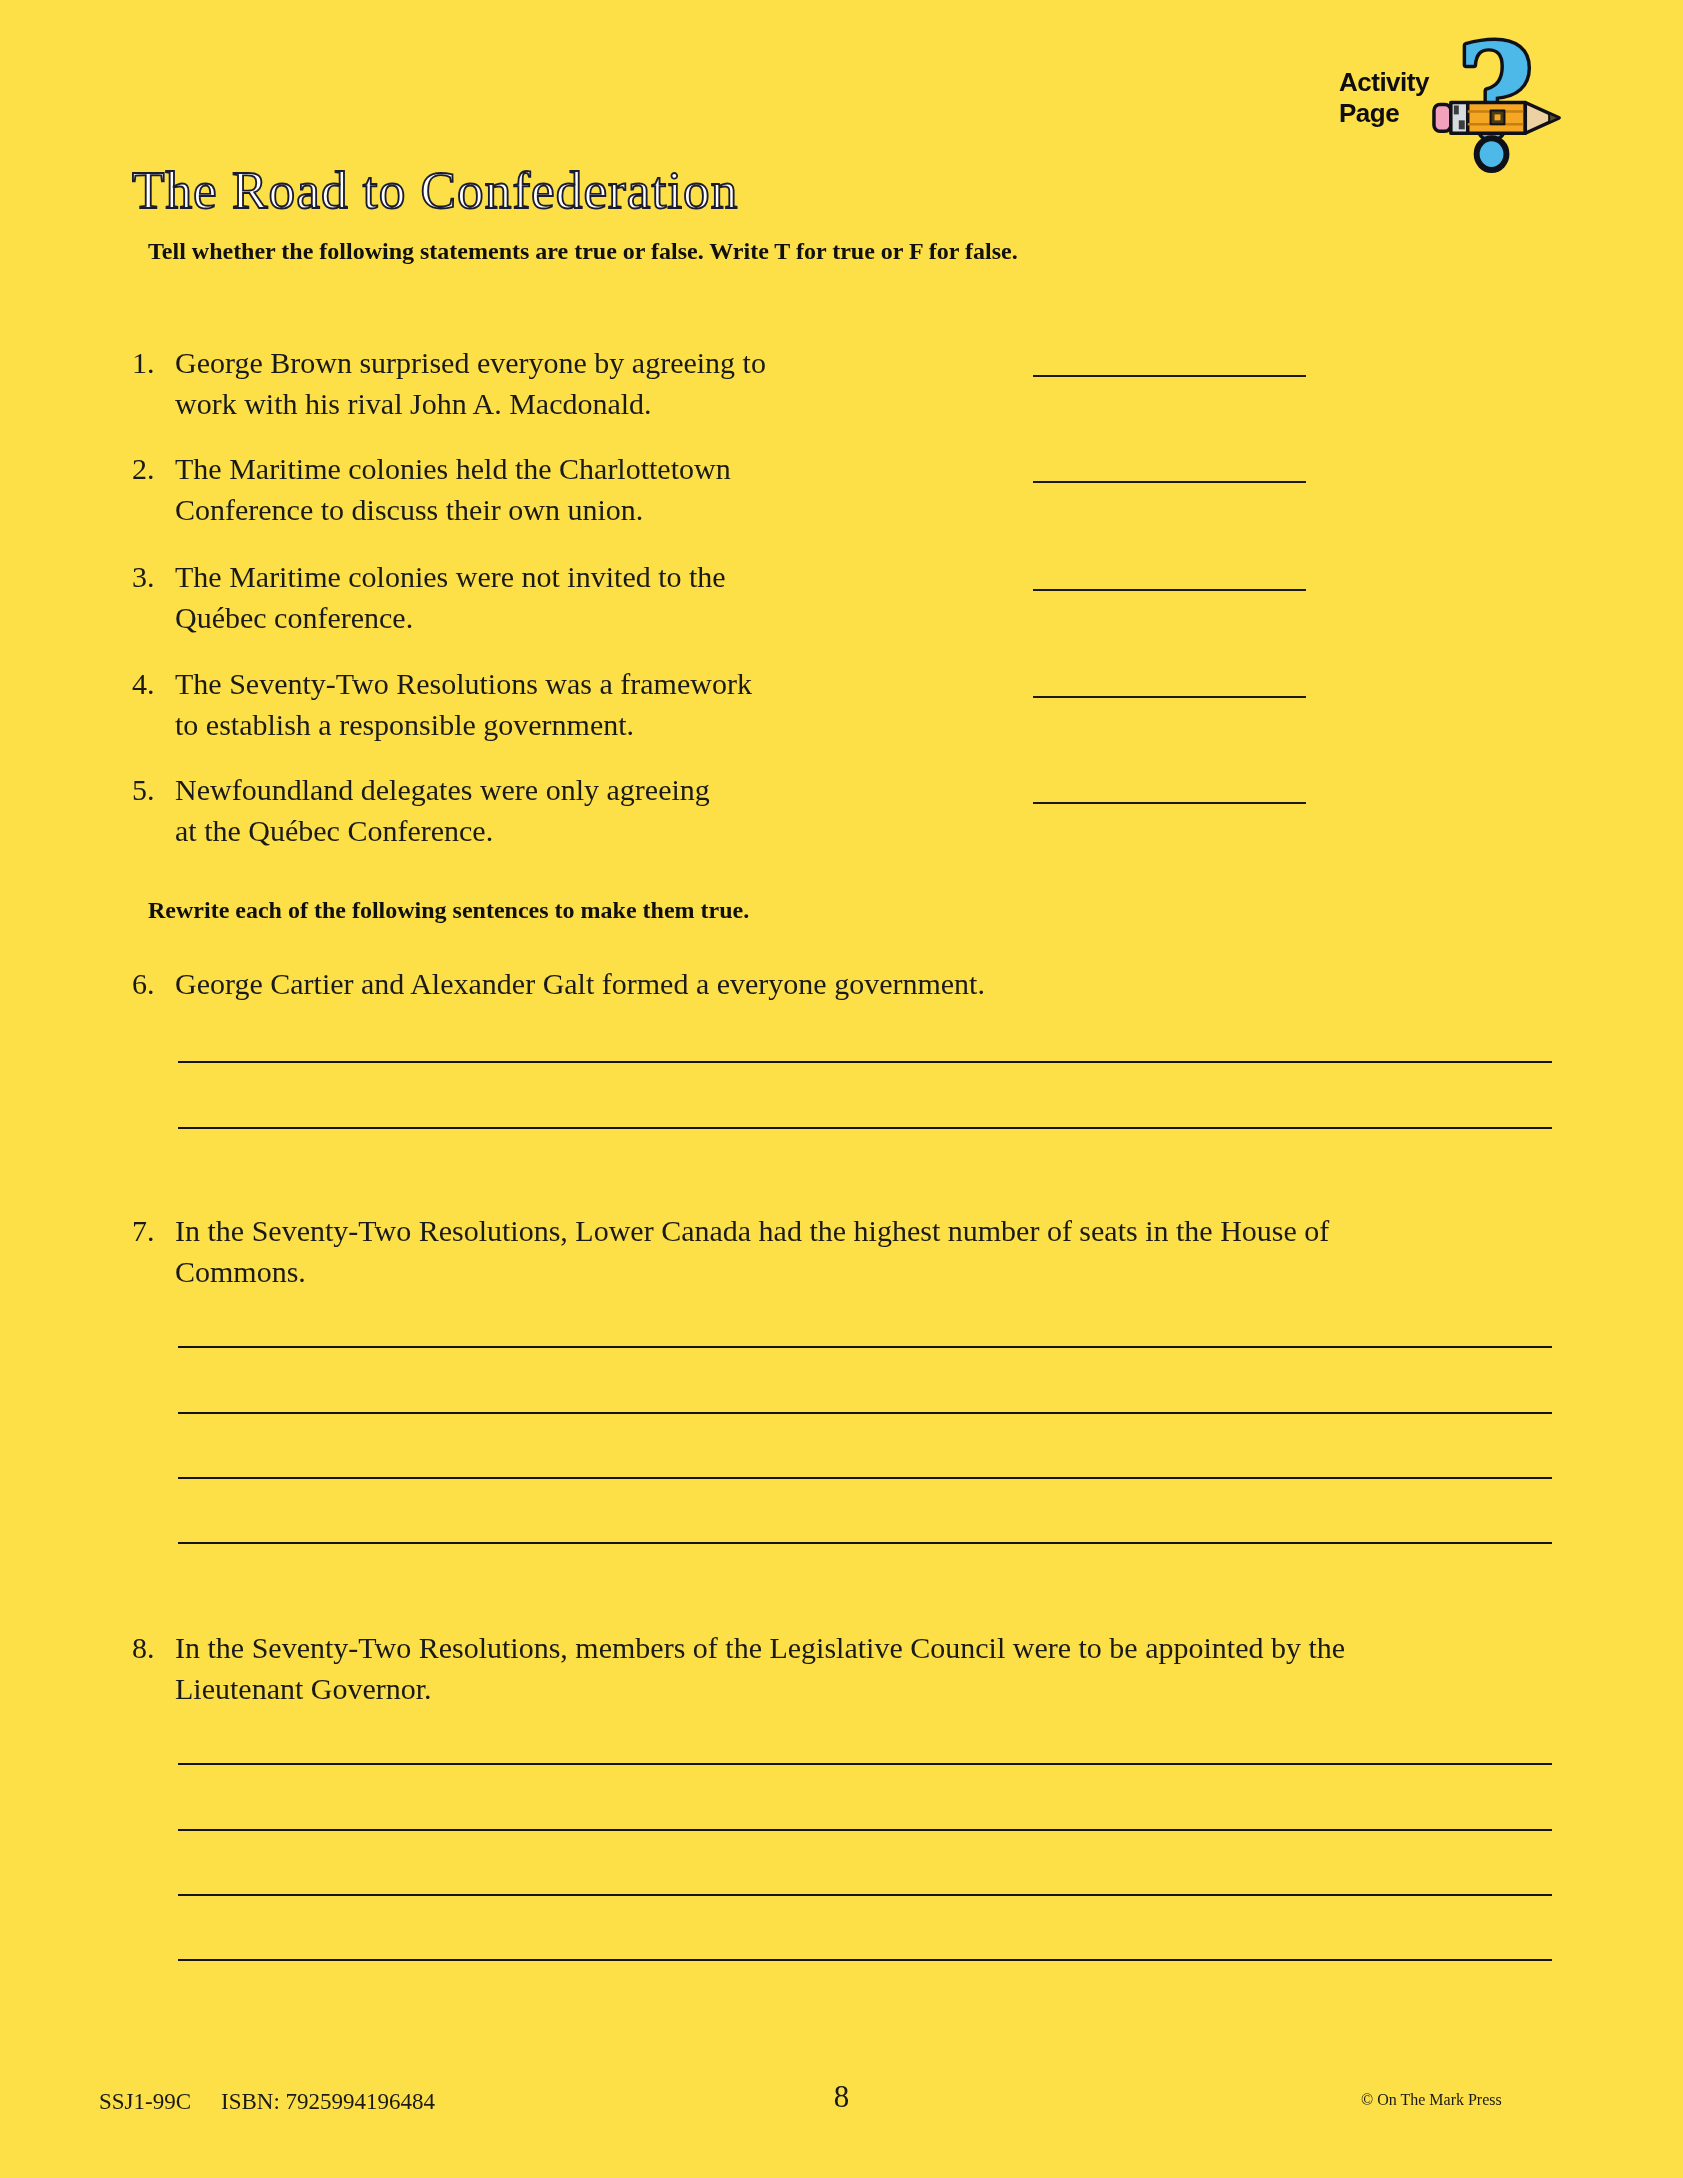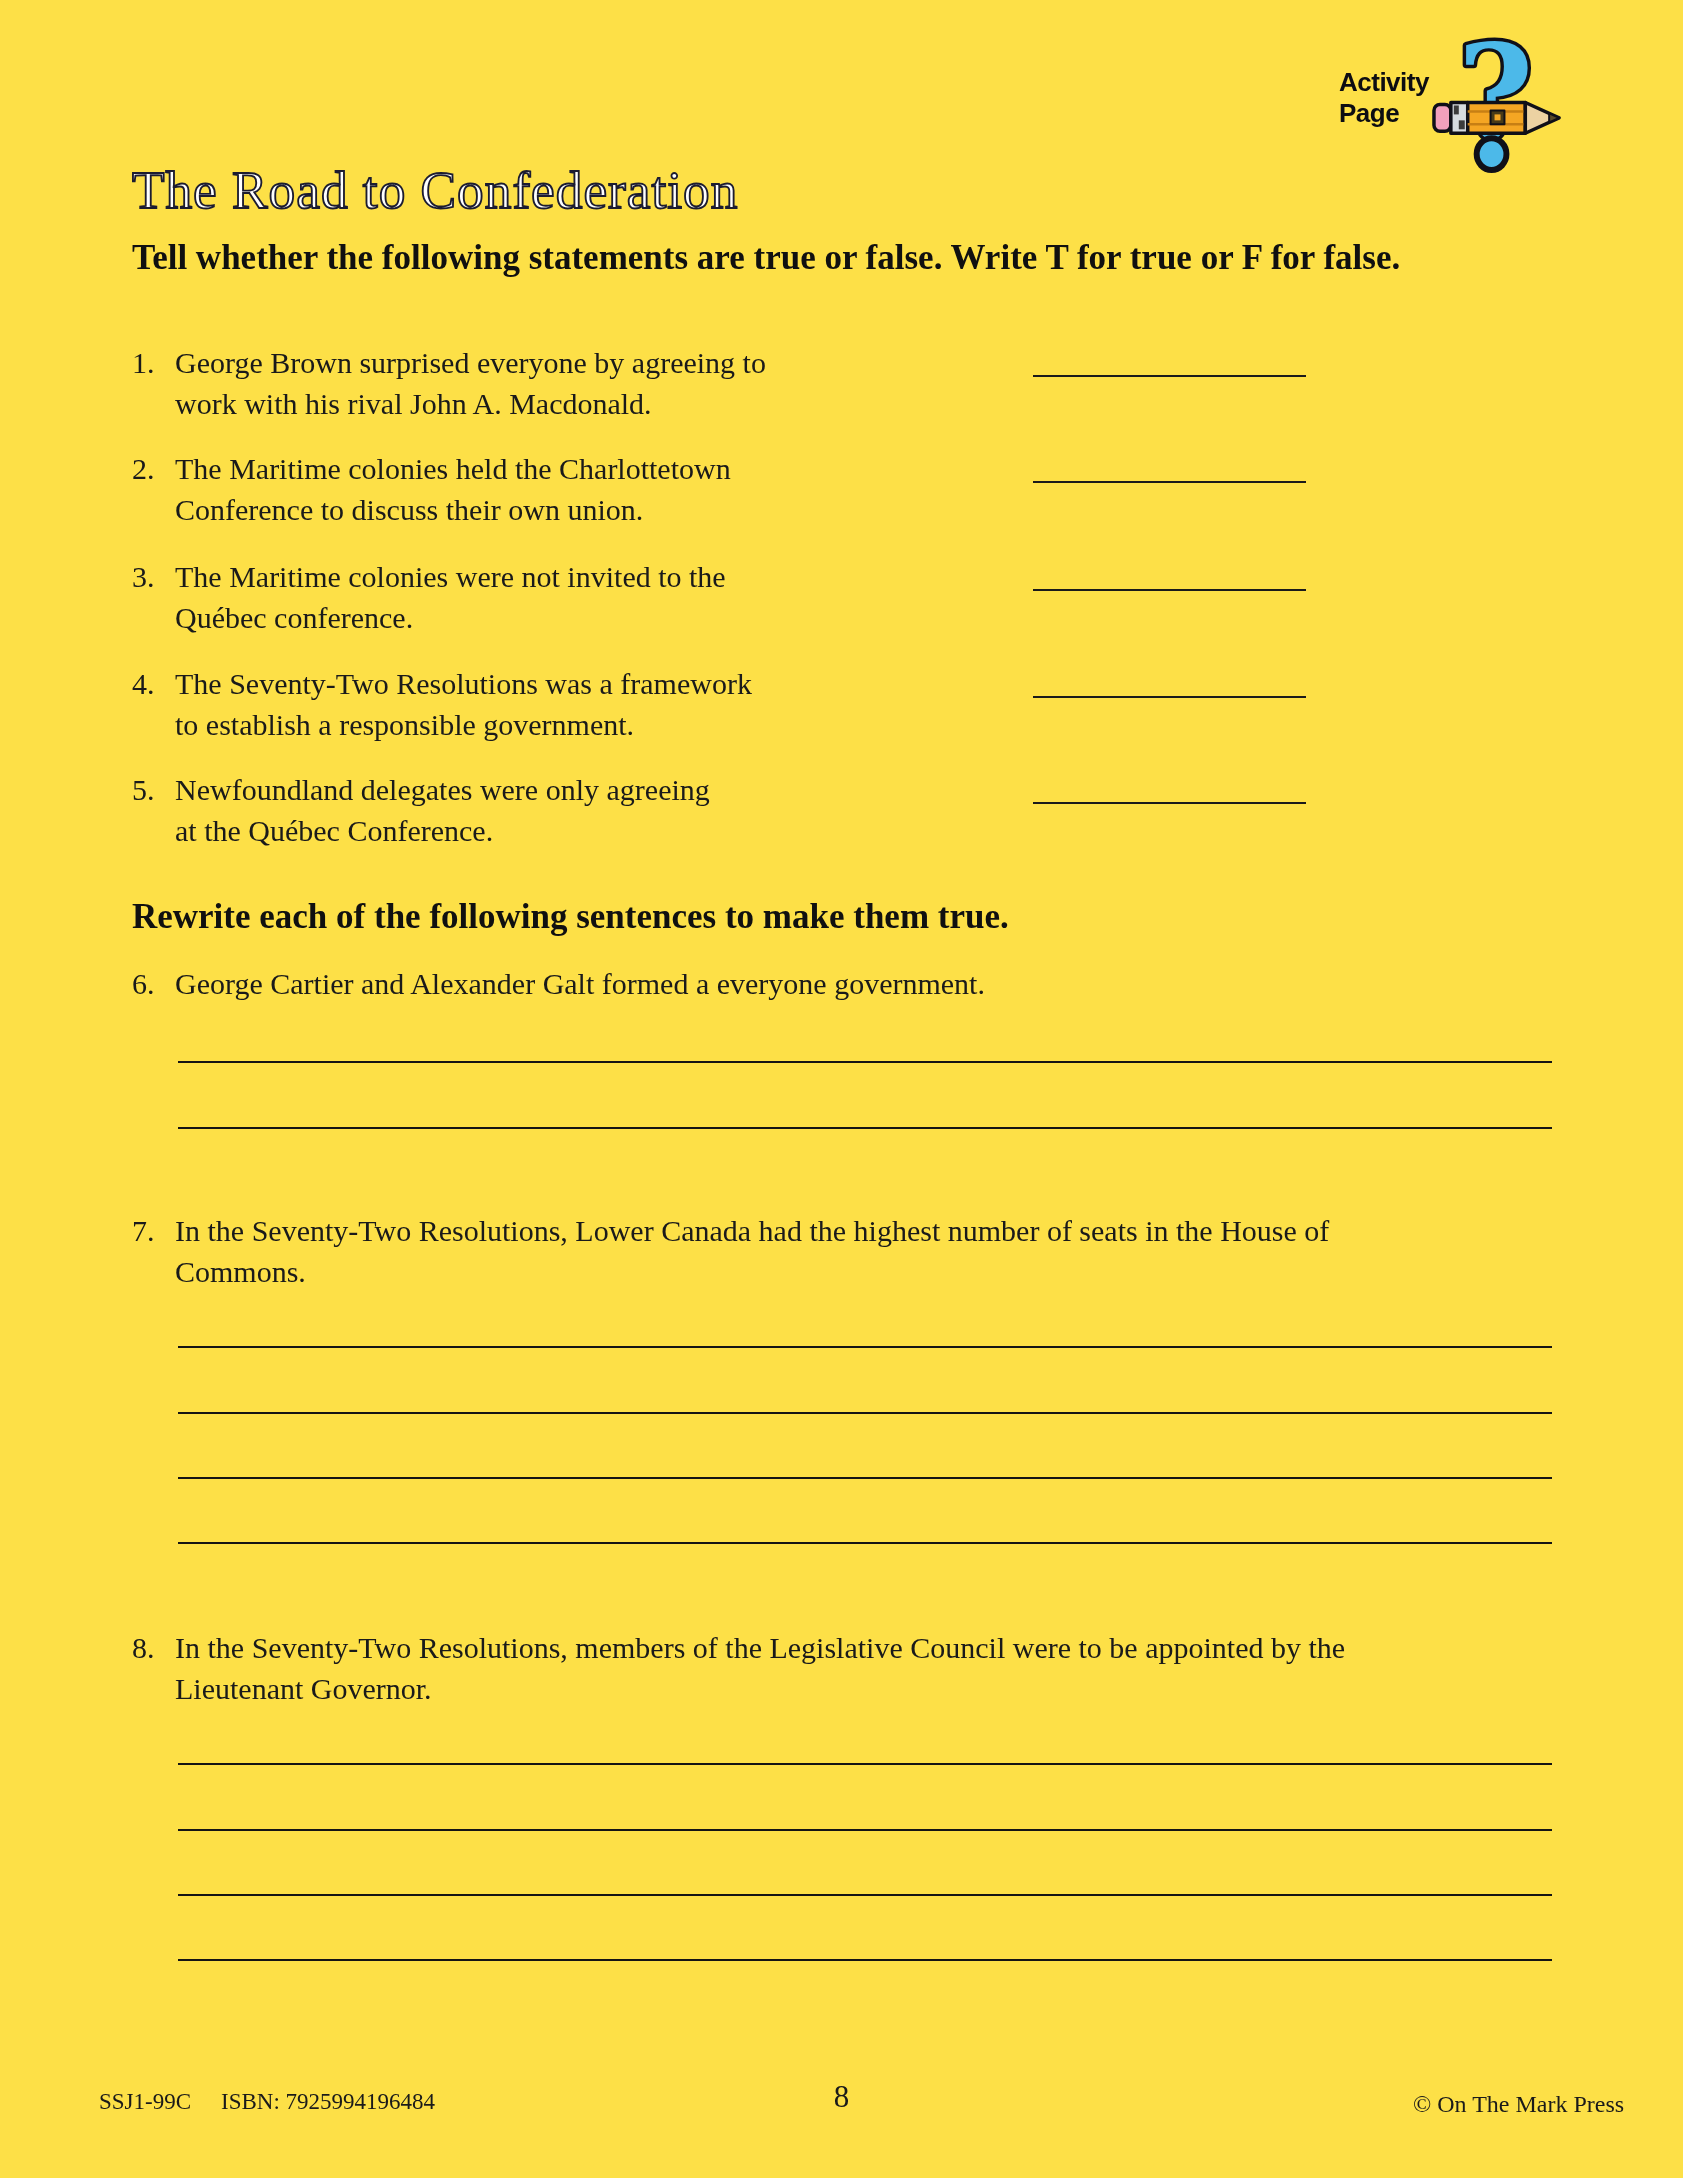--- a/index.html
+++ b/index.html
@@ -17,22 +17,22 @@
     font-family:"Liberation Sans",sans-serif;
     font-weight:bold;font-size:26px;line-height:31px;
     color:#0d0d12;letter-spacing:-0.5px;
   }
   .badge-label span{display:block;}
   .badge-art{position:absolute;left:1430px;top:26px;}
   
   .title-svg{position:absolute;left:127px;top:154px;}
   
   .instr{
-    position:absolute;left:132px;
-    font-weight:bold;font-size:35px;white-space:nowrap;color:#101010;
+    position:absolute;left:148px;
+    font-weight:bold;font-size:24px;white-space:nowrap;color:#101010;
   }
   #instr-tf{top:238px;}
   #instr-rewrite{top:897px;}
   
   .tf-row{position:absolute;left:132px;width:1445px;font-size:30px;line-height:41px;}
   .item-num{position:absolute;left:0;top:0;width:40px;}
   .item-text{display:block;padding-left:43px;}
   .item-line{display:block;}
   .tf-blank{
     position:absolute;left:901px;top:33px;
@@ -42,21 +42,21 @@
   
   .rw-item{position:absolute;left:132px;width:1445px;font-size:30px;line-height:41px;}
   .wline{
     position:absolute;left:178px;width:1374px;height:0;
     border-top:2.5px solid #141414;
   }
   
   .footer-left{position:absolute;left:99px;top:2089px;font-size:23px;white-space:nowrap;}
   .footer-left .isbn{margin-left:30px;}
   .footer-page{position:absolute;left:0;top:2079px;width:1683px;text-align:center;font-size:31px;}
-  .footer-right{position:absolute;left:1413px;top:2091px;font-size:24px;white-space:nowrap;}
+  .footer-right{position:absolute;left:1361px;top:2091px;font-size:16px;white-space:nowrap;}
 </style>
 </head>
 <body>
 
 <div class="page">
 
   <div class="badge-label">
     <span>Activity</span>
     <span>Page</span>
   </div>

